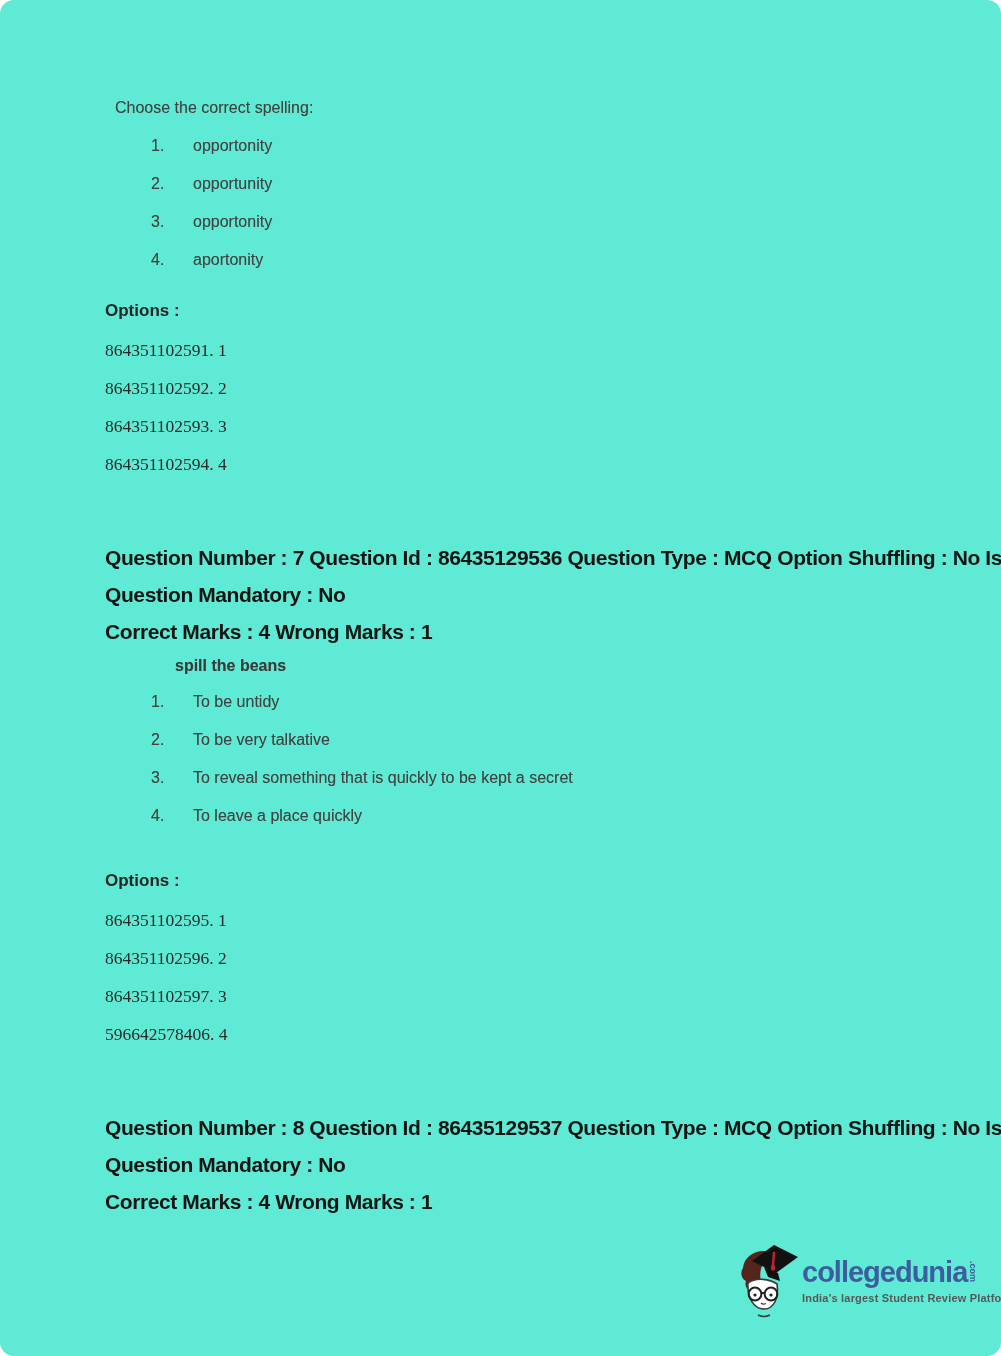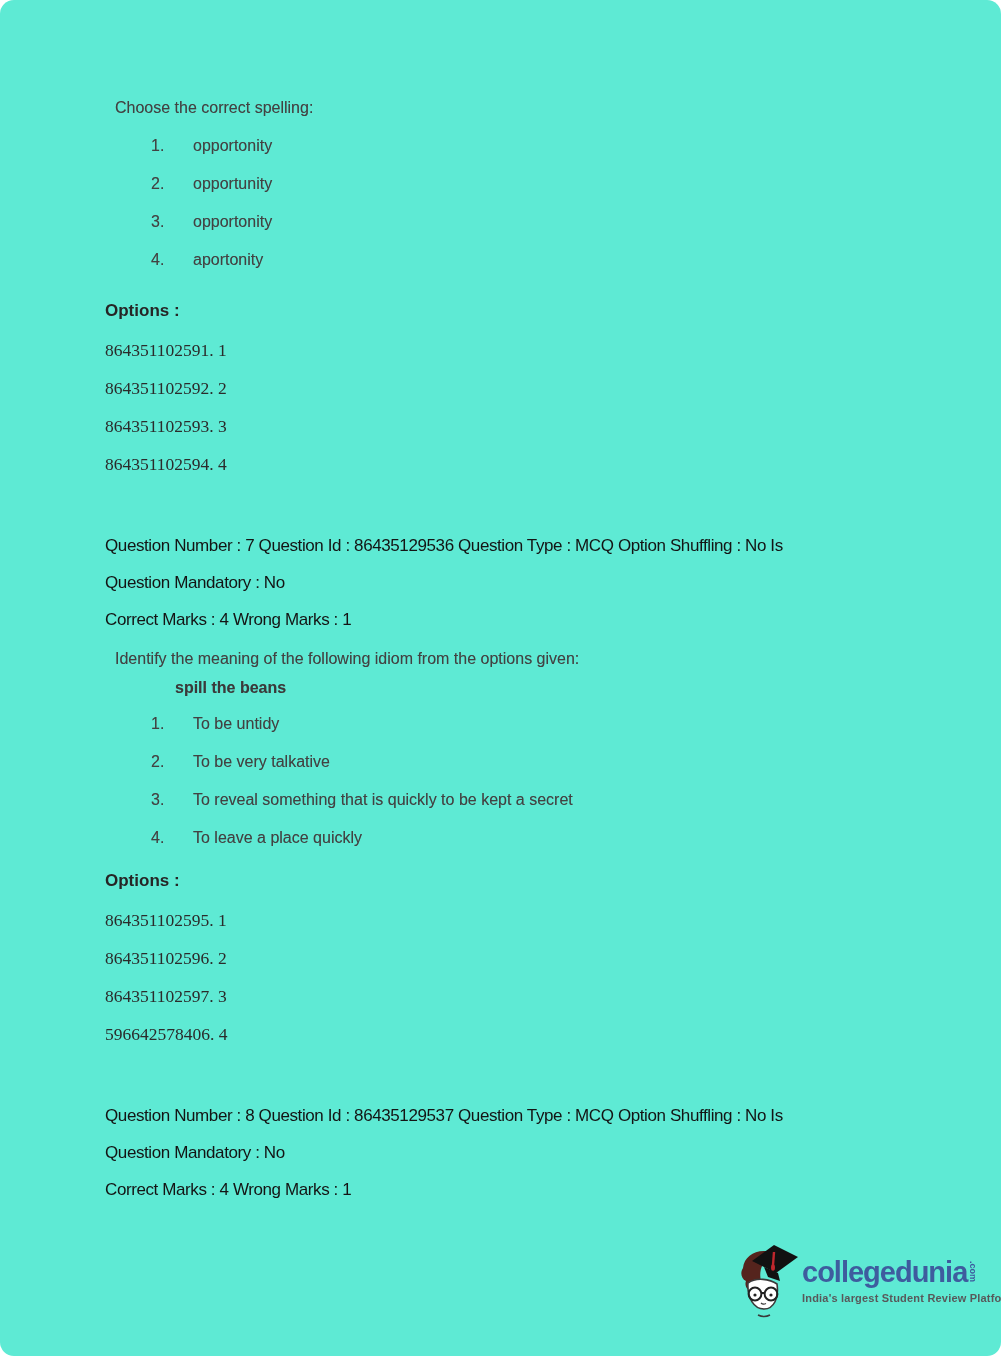--- a/index.html
+++ b/index.html
@@ -54,27 +54,28 @@
   .option-id {
     font-size: 17.5px;
     color: #2b2b2b;
     line-height: 24px;
     margin-bottom: 14px;
     font-family: Liberation Serif, serif;
   }
 
   
   .meta p {
-    font-size: 17px;
-    font-weight: normal;
+    font-size: 21px;
+    font-weight: bold;
     color: #141414;
     letter-spacing: -0.4px;
     line-height: 24px;
     margin-bottom: 13px;
     white-space: nowrap;
+    margin-top: 12px;
   }
 
   
   .logo {
     position: absolute;
     left: 738px;
     top: 1243px;
     display: flex;
     align-items: flex-start;
   }
@@ -141,21 +142,20 @@
     <div class="option-id">864351102594. 4</div>
   </section>
 
   <section class="sec meta" style="top:534px;">
     <p>Question Number : 7 Question Id : 86435129536 Question Type : MCQ Option Shuffling : No Is</p>
     <p>Question Mandatory : No</p>
     <p>Correct Marks : 4 Wrong Marks : 1</p>
   </section>
 
   <section class="sec scan" style="top:648px;">
-    <div class="scan-prompt">Identify the meaning of the following idiom from the options given:</div>
     <div class="idiom">spill the beans</div>
     <div class="choices" style="margin-top:15px;">
       <div class="choice">
         <span class="num">1.</span>
         <span class="txt">To be untidy</span>
       </div>
       <div class="choice">
         <span class="num">2.</span>
         <span class="txt">To be very talkative</span>
       </div>

